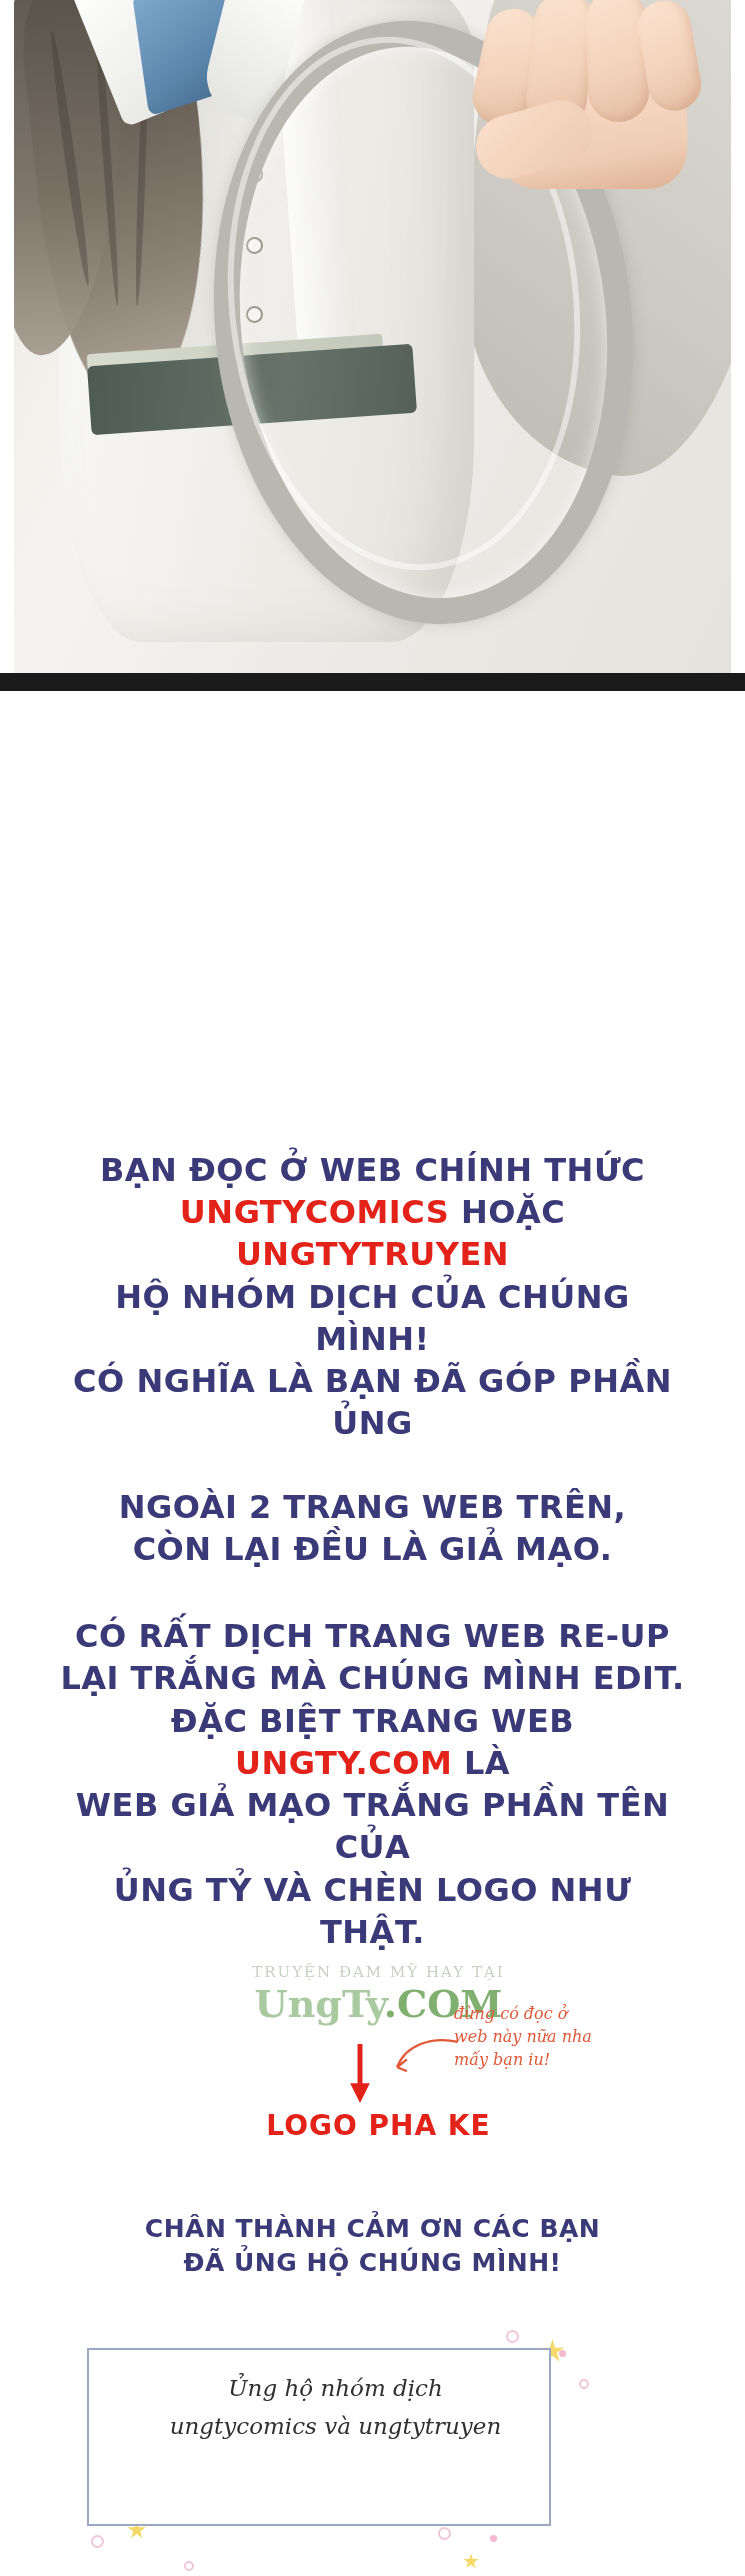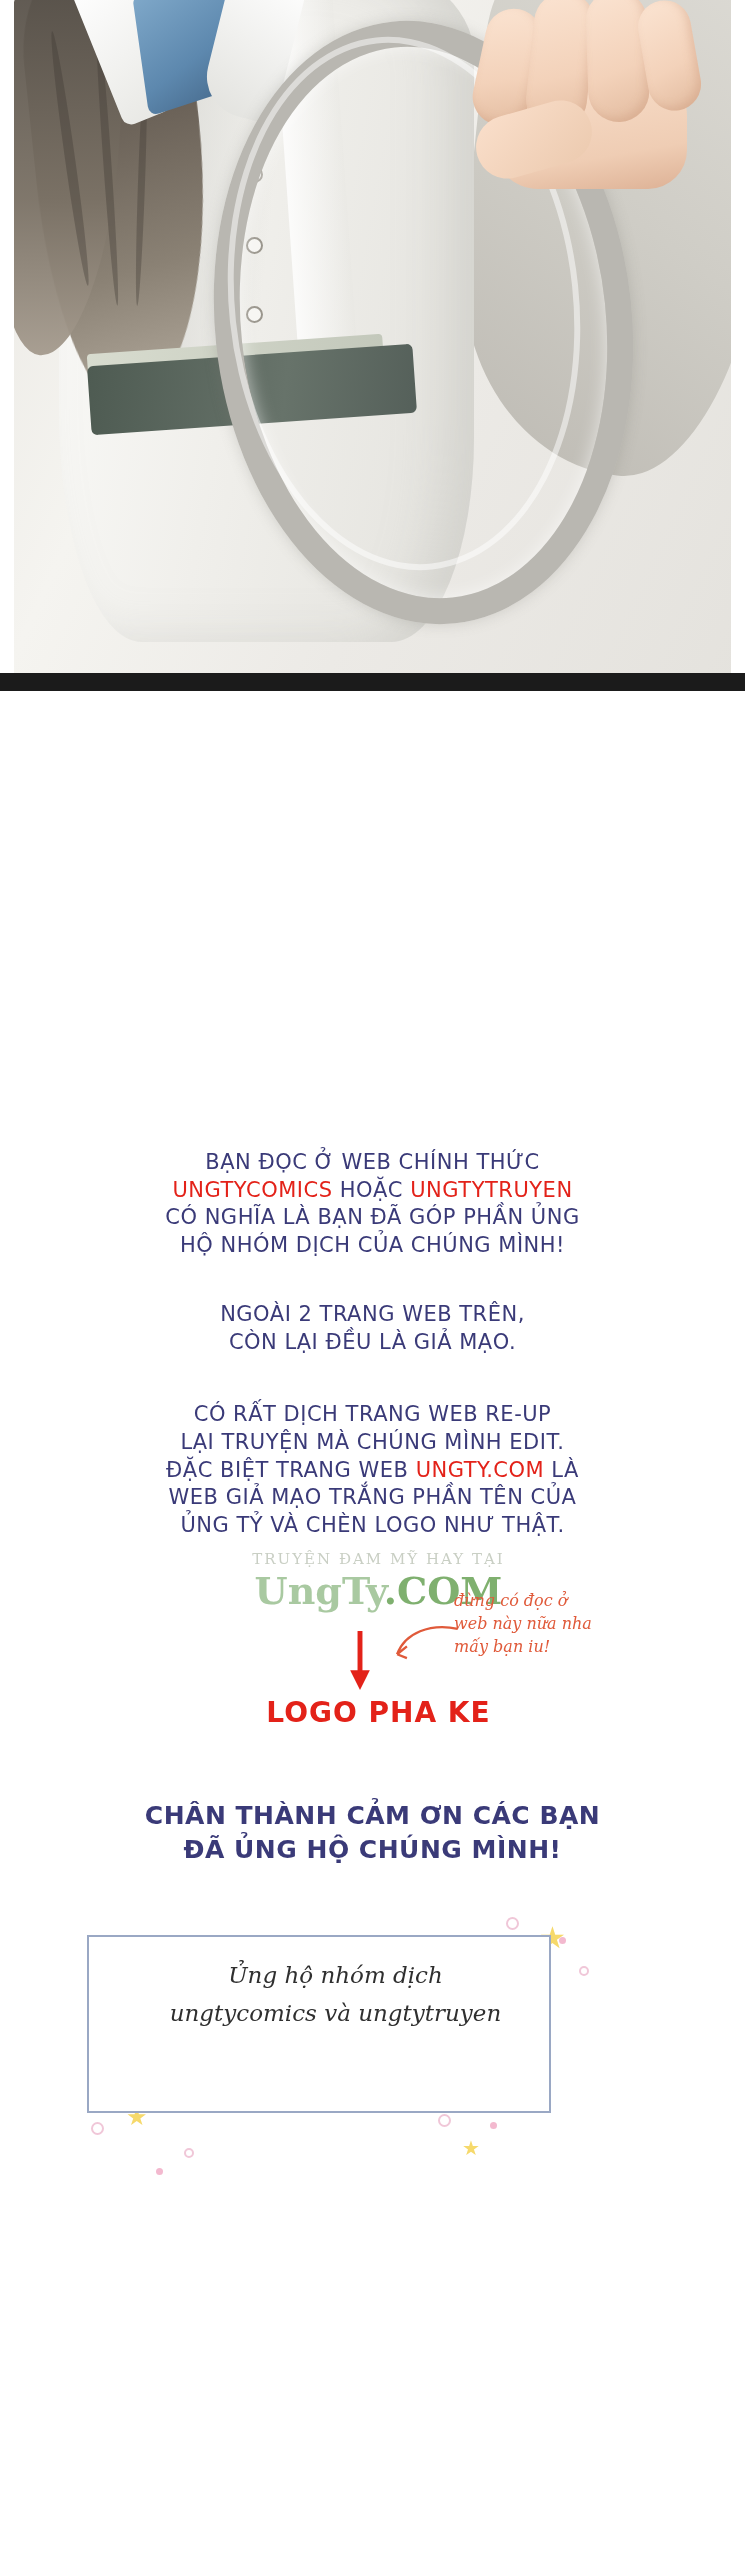--- a/index.html
+++ b/index.html
@@ -213,24 +213,24 @@
   
   .notice {
     position: relative;
     width: 745px;
     background: #ffffff;
     text-align: center;
     padding-top: 458px;
   }
   .blk {
     font-family: "DejaVu Sans", sans-serif;
-    font-weight: 400;
+    font-weight: 700;
     letter-spacing: 0.5px;
     line-height: 1.32;
-    font-size: 21px;
+    font-size: 32px;
     color: #3a3a78;
     margin: 0 auto;
     max-width: 632px;
   }
   .blk .red { color: #e32219; }
   .gap-a { height: 41px; }
   .gap-b { height: 45px; }
 
   
   .logo-wrap {
@@ -395,36 +395,36 @@
 
 <div class="notice">
 
   <div class="blk">
     <div>BẠN ĐỌC Ở WEB CHÍNH THỨC</div>
     <div>
       <span class="red">UNGTYCOMICS</span>
       <span>HOẶC</span>
       <span class="red">UNGTYTRUYEN</span>
     </div>
+    <div>HỘ NHÓM DỊCH CỦA CHÚNG MÌNH!</div>
     <div>CÓ NGHĨA LÀ BẠN ĐÃ GÓP PHẦN ỦNG</div>
-    <div>HỘ NHÓM DỊCH CỦA CHÚNG MÌNH!</div>
   </div>
 
   <div class="gap-a"></div>
 
   <div class="blk">
     <div>NGOÀI 2 TRANG WEB TRÊN,</div>
     <div>CÒN LẠI ĐỀU LÀ GIẢ MẠO.</div>
   </div>
 
   <div class="gap-b"></div>
 
   <div class="blk">
     <div>CÓ RẤT DỊCH TRANG WEB RE-UP</div>
-    <div>LẠI TRUYỆN MÀ CHÚNG MÌNH EDIT.</div>
+    <div>LẠI TRẮNG MÀ CHÚNG MÌNH EDIT.</div>
     <div>
       <span>ĐẶC BIỆT TRANG WEB</span>
       <span class="red">UNGTY.COM</span>
       <span>LÀ</span>
     </div>
     <div>WEB GIẢ MẠO TRẮNG PHẦN TÊN CỦA</div>
     <div>ỦNG TỶ VÀ CHÈN LOGO NHƯ THẬT.</div>
   </div>
 
   <div class="logo-wrap">

